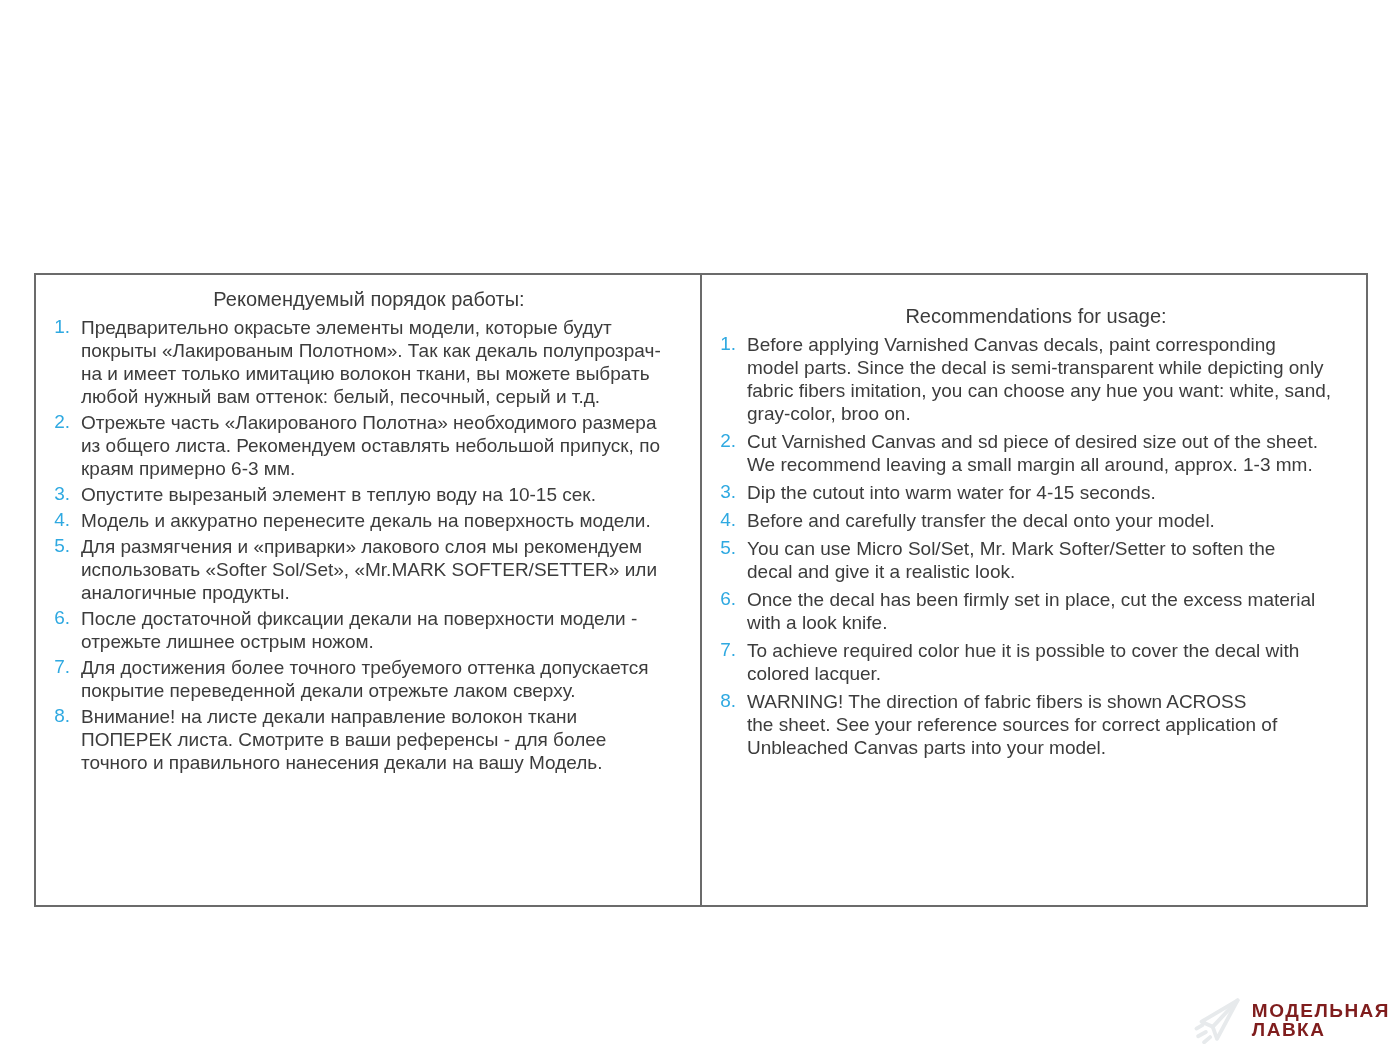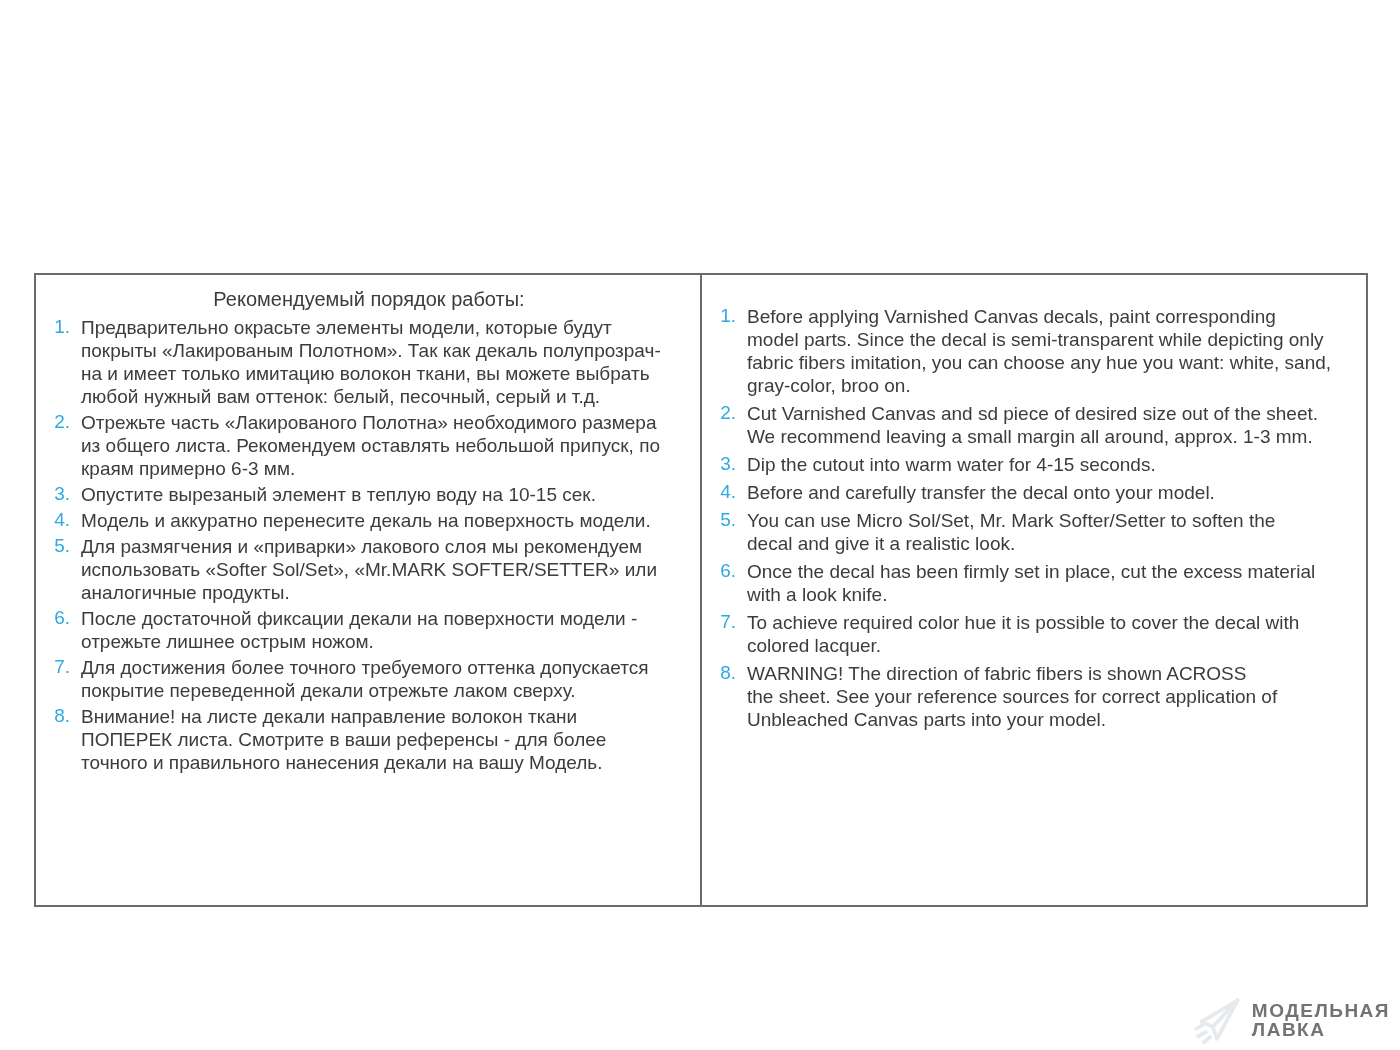--- a/index.html
+++ b/index.html
@@ -59,21 +59,21 @@
   }
   .watermark {
     position: absolute;
     right: 10px; bottom: 6px;
     display: flex;
     align-items: center;
     gap: 9px;
     user-select: none;
   }
   .watermark .wm-text {
-    color: #737373;
+    color: #7f1d1d;
     font-weight: bold;
     font-size: 19px;
     line-height: 19px;
     letter-spacing: 1.5px;
     text-transform: uppercase;
   }
   .wm-plane { display: block; }
 </style>
 </head>
 <body>
@@ -122,20 +122,21 @@
     </div>
     <div class="item">
       <span class="num">8.</span>
       <span class="txt">Внимание! на листе декали направление волокон ткани
 ПОПЕРЕК листа. Смотрите в ваши референсы - для более
 точного и правильного нанесения декали на вашу Модель.</span>
     </div>
   </div>
 
   <div class="col col-right">
+    <div class="col-title">Recommendations for usage:</div>
 
     <div class="item">
       <span class="num">1.</span>
       <span class="txt">Before applying Varnished Canvas decals, paint corresponding
 model parts. Since the decal is semi-transparent while depicting only
 fabric fibers imitation, you can choose any hue you want: white, sand,
 gray-color, broo on.</span>
     </div>
     <div class="item">
       <span class="num">2.</span>

